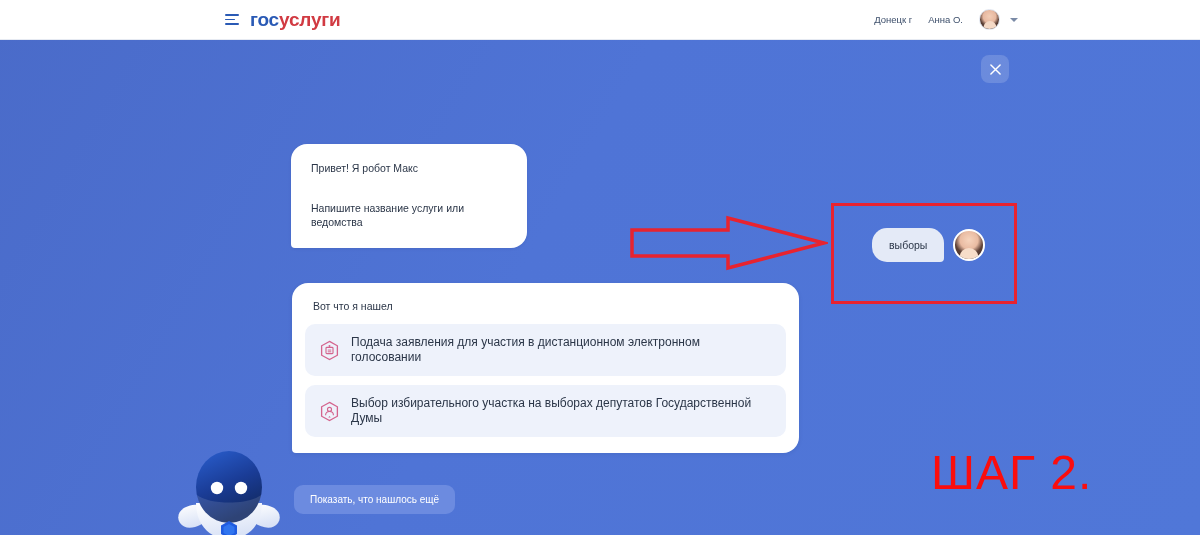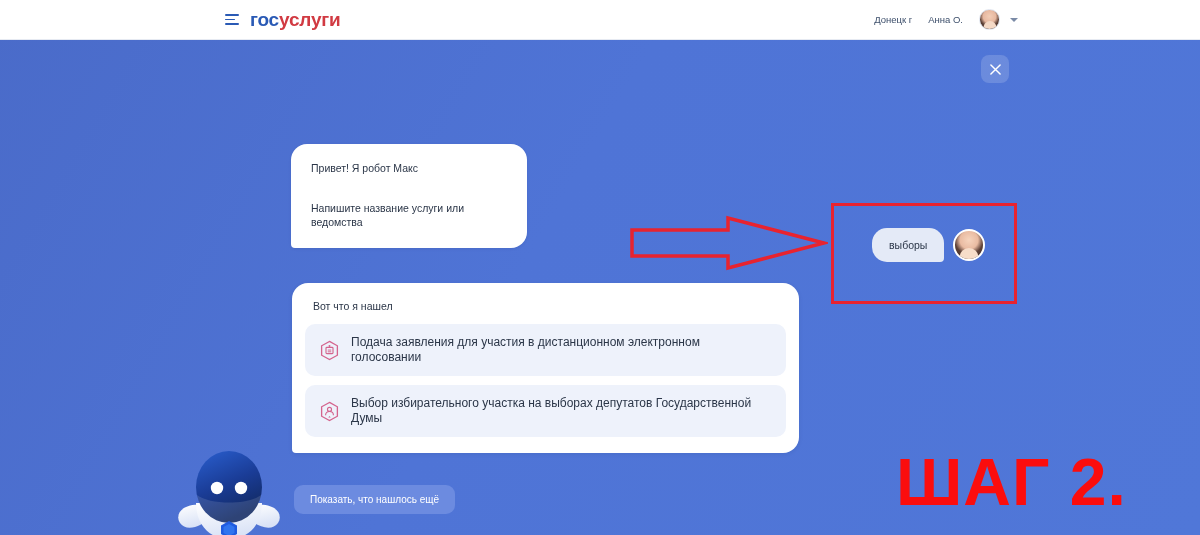--- a/index.html
+++ b/index.html
@@ -159,22 +159,22 @@
     font-size: 10px; color: #ffffff;
     cursor: pointer; border: none;
     z-index: 10;
   }
 
   
   .robot { position: absolute; top: 447px; left: 168px; z-index: 9; }
 
   
   .step-label {
-    position: absolute; top: 449px; left: 896px;
-    font-size: 66px; font-weight: bold;
+    position: absolute; top: 449px; left: 931px;
+    font-size: 48px; font-weight: normal;
     color: #fb0d0d; letter-spacing: 1px;
     line-height: 1; white-space: nowrap;
     z-index: 20;
   }
 </style>
 </head>
 <body>
 
 <div class="screen">
 

